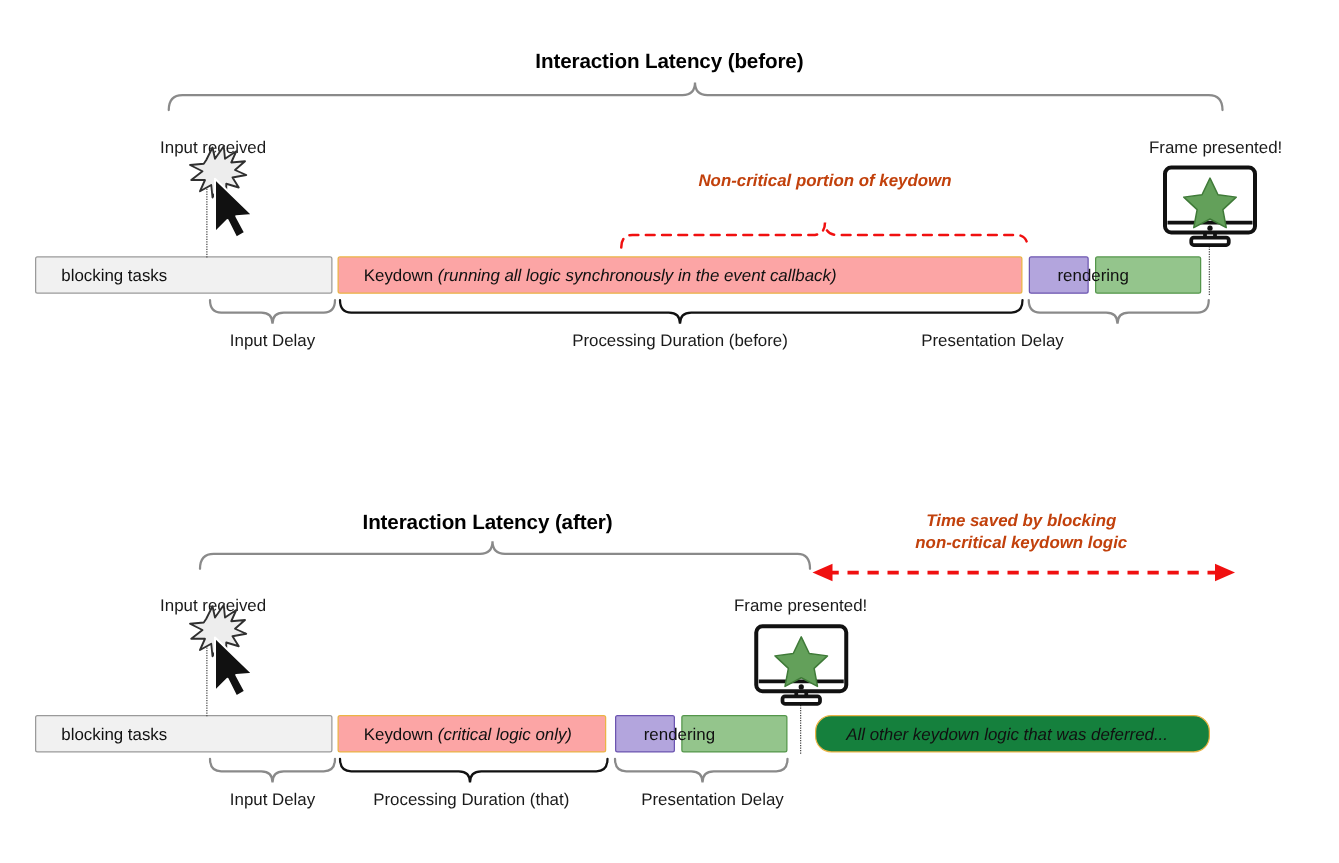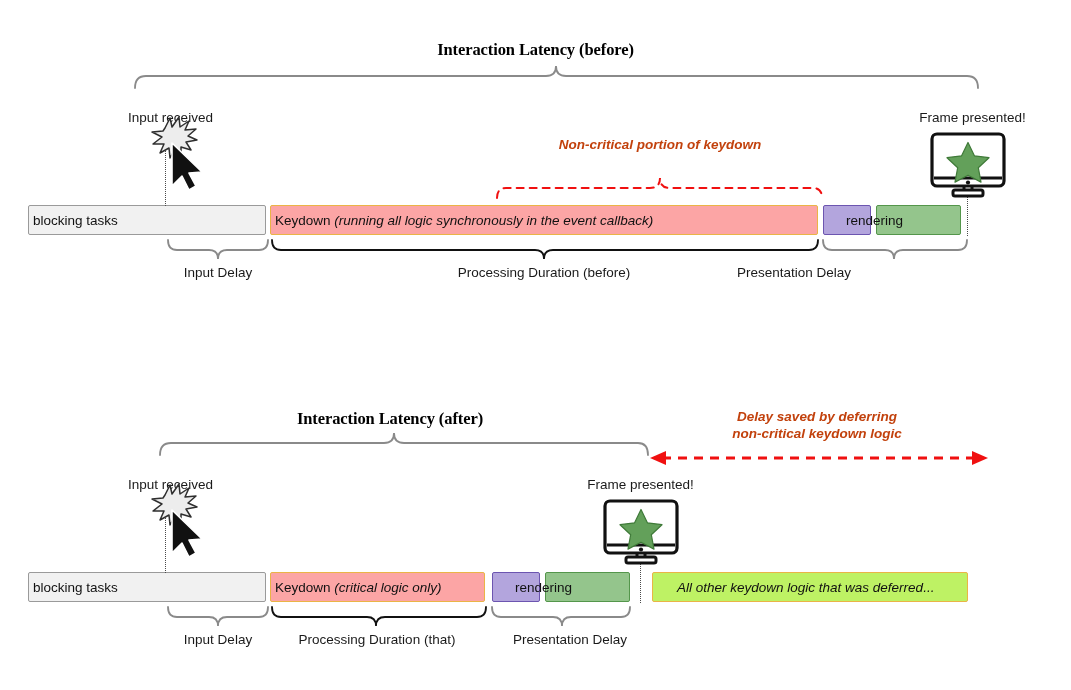--- a/index.html
+++ b/index.html
@@ -17,21 +17,20 @@
   }
   .abs { position: absolute; }
 
   .section-title {
     font-weight: bold;
     font-size: 16.5px;
     color: #000000;
     text-align: center;
     white-space: nowrap;
     letter-spacing: -0.1px;
-    font-family: Liberation Serif, serif;
   }
 
   .marker-label {
     font-size: 13.5px;
     color: #1a1a1a;
     text-align: center;
     white-space: nowrap;
   }
 
   .brace-label {
@@ -57,34 +56,35 @@
     height: 30px;
     border-radius: 2px;
     border: 1.6px solid #999;
     display: flex;
     align-items: center;
     font-size: 13.5px;
     color: #111;
     overflow: visible;
   }
   .bar .bar-text {
-    padding-left: 4px;
+    padding-left: 20px;
     white-space: nowrap;
   }
   .bar.blocking {
     background: #f1f1f1;
     border-color: #9a9a9a;
   }
   .bar.keydown {
     background: #fca5a5;
     border-color: #eab446;
   }
   .bar.deferred {
-    background: #bef264;
+    background: #15803d;
     border-color: #eab446;
+    border-radius: 13px;
   }
   .bar.purple {
     background: #b3a5dd;
     border-color: #6c55b0;
   }
   .bar.green {
     background: #94c58c;
     border-color: #54964b;
   }
   .bar .it { font-style: italic; }
@@ -146,21 +146,21 @@
   <div class="brace-label abs" style="left:444px; top:265px; width:200px;">Processing Duration (before)</div>
   <div class="brace-label abs" style="left:694px; top:265px; width:200px;">Presentation Delay</div>
 
   <div class="section-title abs" style="left:100px; top:409px; width:580px;">Interaction Latency (after)</div>
 
   <div class="marker-label abs" style="left:63px; top:477px; width:215px;">Input received</div>
 
   <div class="marker-label abs" style="left:533px; top:477px; width:215px;">Frame presented!</div>
 
   <div class="red-note abs" style="left:617px; top:408px; width:400px;">
-    <div>Delay saved by deferring</div>
+    <div>Time saved by blocking</div>
     <div>non-critical keydown logic</div>
   </div>
 
   <div class="bar blocking" style="left:28px; top:572px; width:238px;">
     <span class="bar-text">blocking tasks</span>
   </div>
 
   <div class="bar keydown" style="left:270px; top:572px; width:215px;">
     <span class="bar-text"><span>Keydown </span><span class="it">(critical logic only)</span></span>
   </div>

